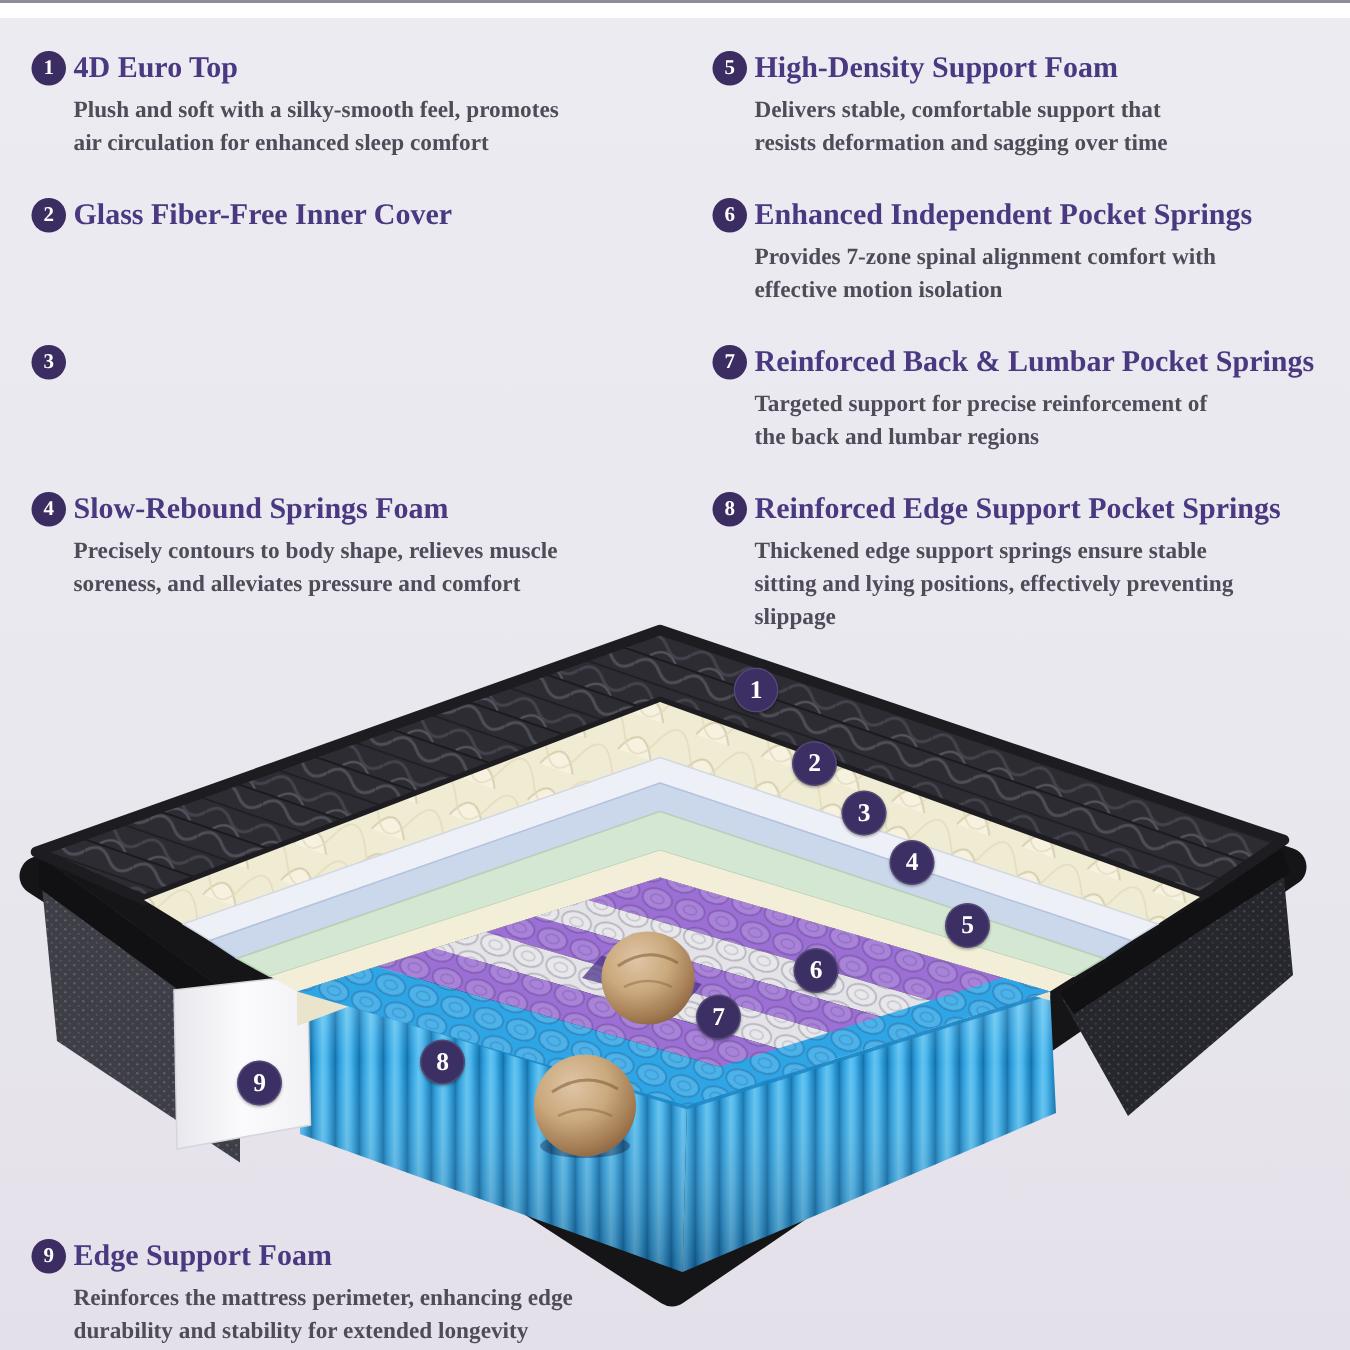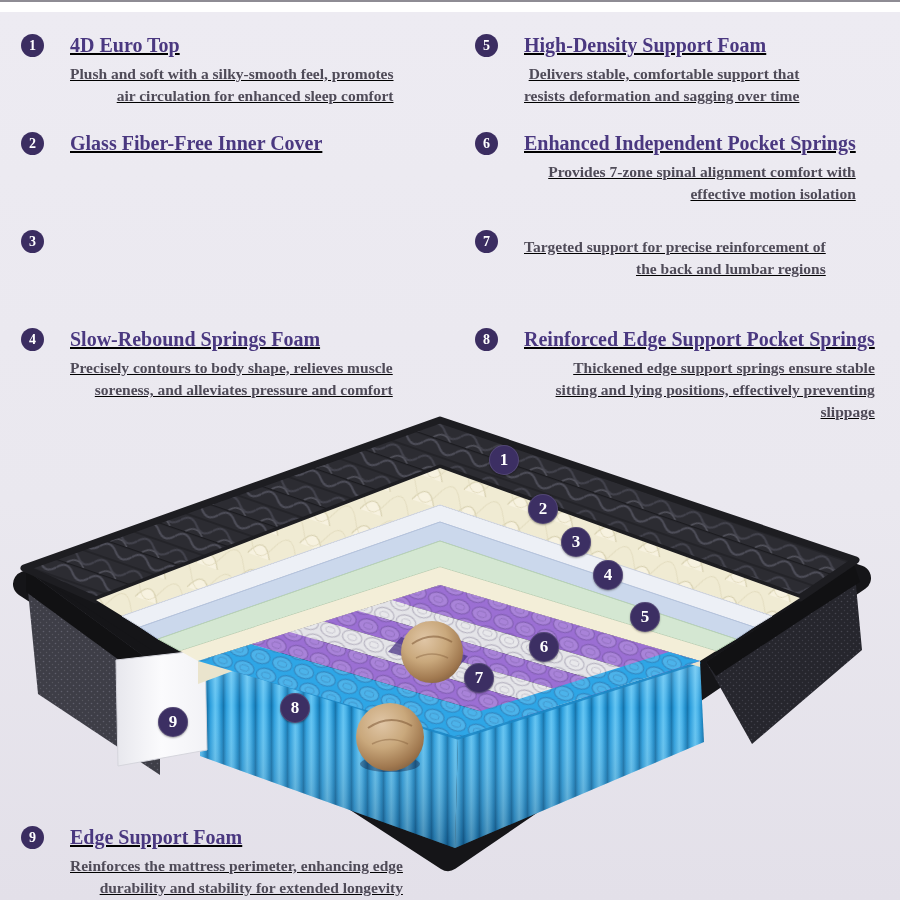--- a/index.html
+++ b/index.html
@@ -27,29 +27,29 @@
   .features-left{left:21px;top:30px;width:440px;padding-top:4px;}
   .features-right{left:475px;top:30px;width:420px;padding-top:4px;}
   .features-bottom{left:21px;top:822px;width:500px;padding-top:4px;}
   .feature{display:flex;align-items:flex-start;height:98px;}
   .features-bottom .feature{height:auto;}
   .fnum{
     flex:0 0 auto;width:23px;height:23px;border-radius:50%;
     background:#3b2d61;color:#ffffff;text-align:center;
     font:700 14px/23px "Liberation Serif","DejaVu Serif",serif;
   }
-  .fbody{margin-left:26px;text-decoration:underline;}
+  .fbody{margin-left:5px;}
   .ftitle{
     margin:0;font:700 20px/23px "Liberation Serif","DejaVu Serif",serif;
     color:#4a3880;letter-spacing:0px;
   }
   .fdesc{
     margin:6px 0 0 0;
     font:700 15.5px/22px "Liberation Serif","DejaVu Serif",serif;
-    color:#4f4b58;white-space:pre-line;text-align:right;
+    color:#4f4b58;white-space:pre-line;
   }
 </style>
 </head>
 <body>
 
 <div class="canvas">
   <div class="top-rule"></div>
   <div class="bg"></div>
 
   <svg class="illustration" viewBox="0 0 900 900" xmlns="http://www.w3.org/2000/svg">
@@ -228,20 +228,21 @@
       <div class="fnum">6</div>
       <div class="fbody">
         <h3 class="ftitle">Enhanced Independent Pocket Springs</h3>
         <p class="fdesc">Provides 7-zone spinal alignment comfort with
 effective motion isolation</p>
       </div>
     </div>
     <div class="feature">
       <div class="fnum">7</div>
       <div class="fbody">
+        <h3 class="ftitle">Reinforced Back &amp; Lumbar Pocket Springs</h3>
         <p class="fdesc">Targeted support for precise reinforcement of
 the back and lumbar regions</p>
       </div>
     </div>
     <div class="feature">
       <div class="fnum">8</div>
       <div class="fbody">
         <h3 class="ftitle">Reinforced Edge Support Pocket Springs</h3>
         <p class="fdesc">Thickened edge support springs ensure stable
 sitting and lying positions, effectively preventing

